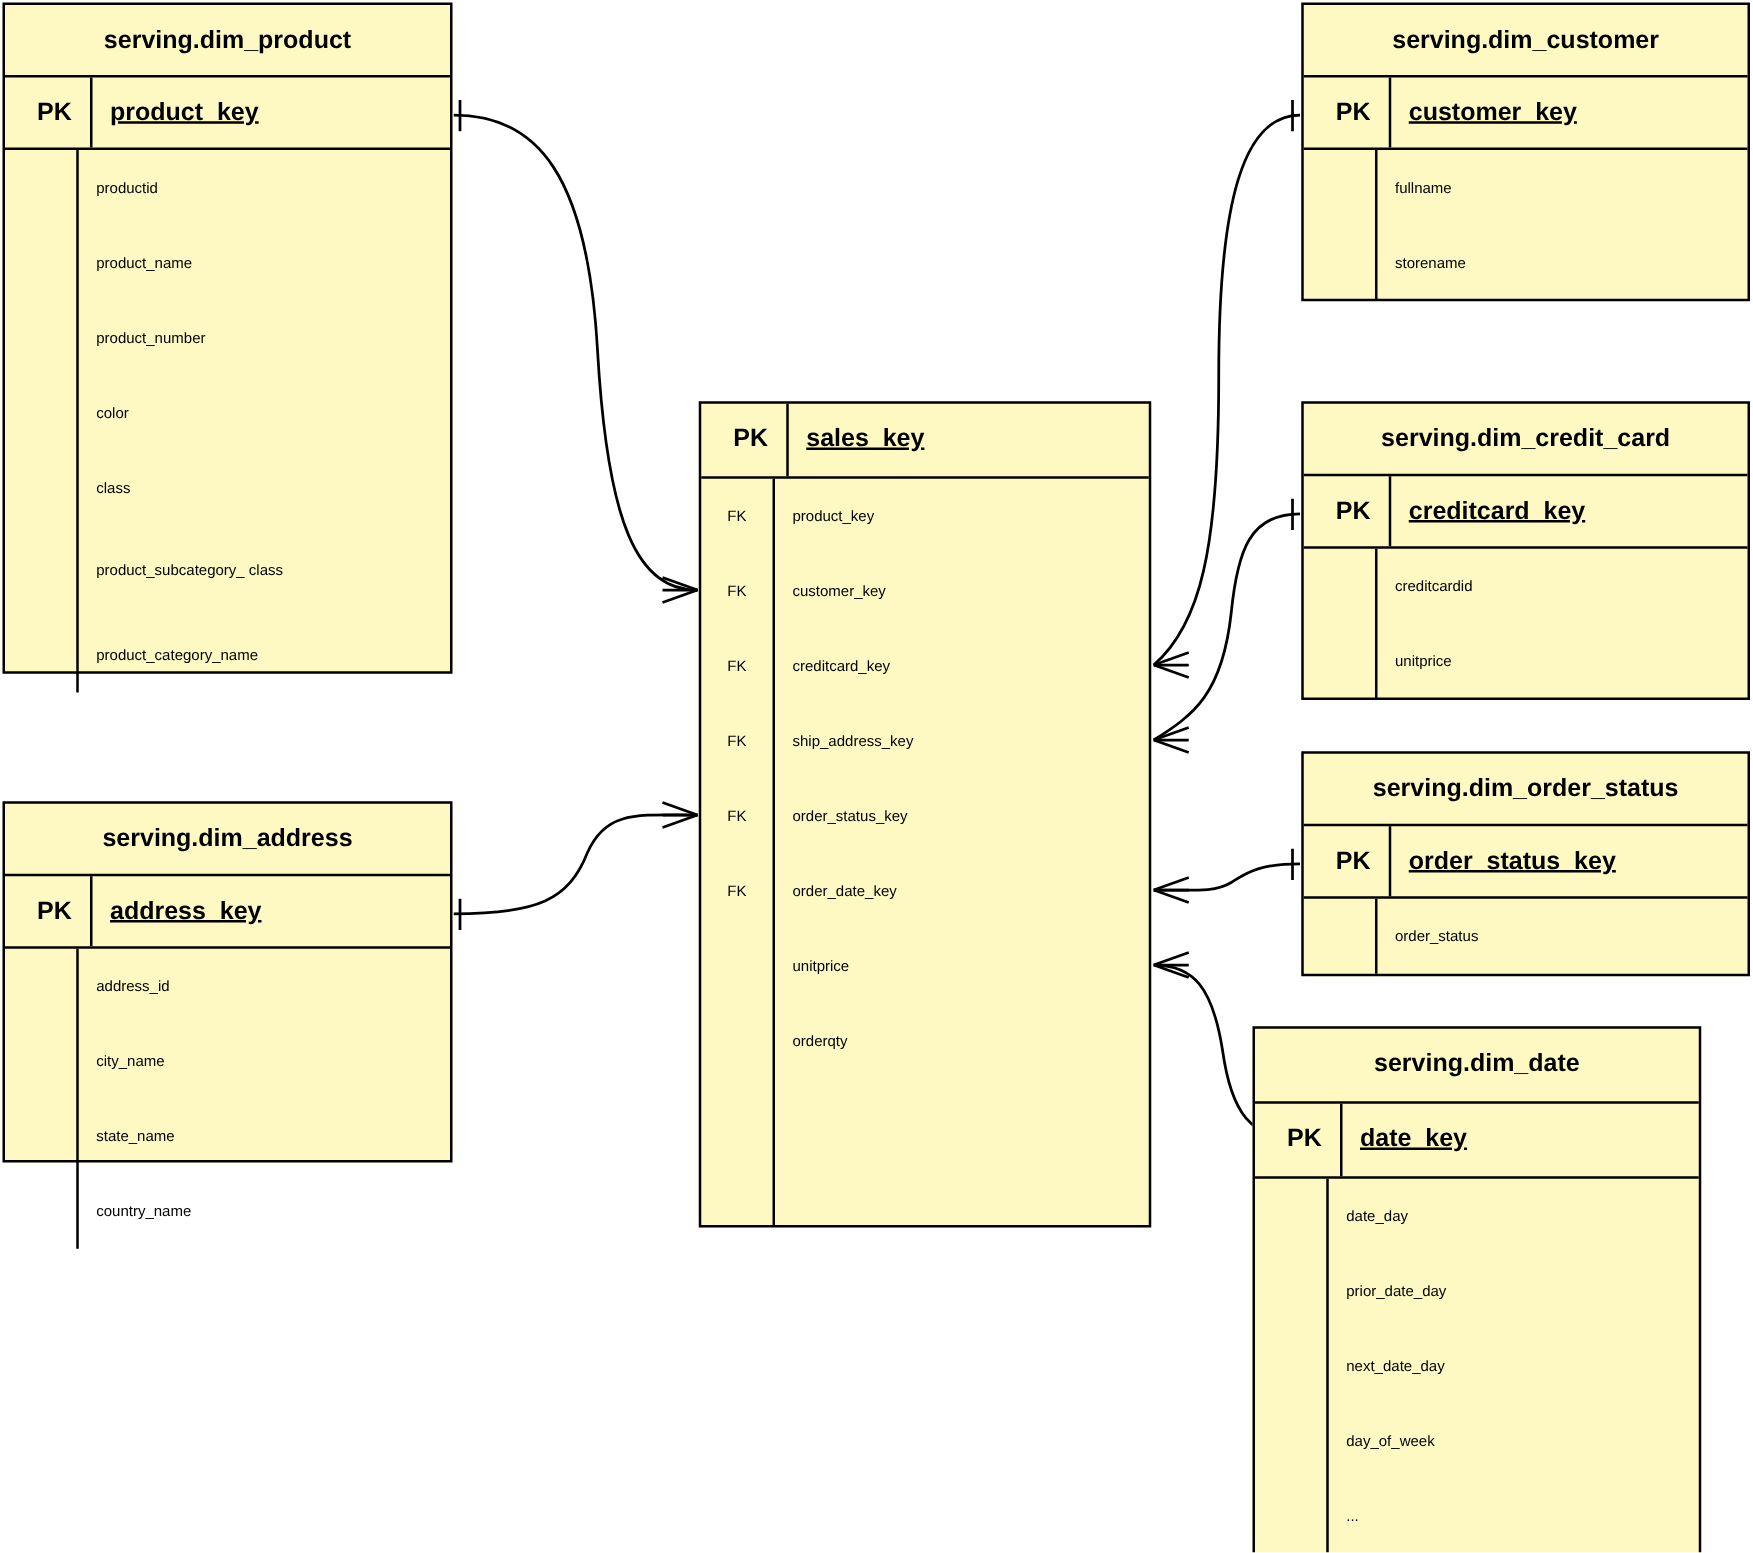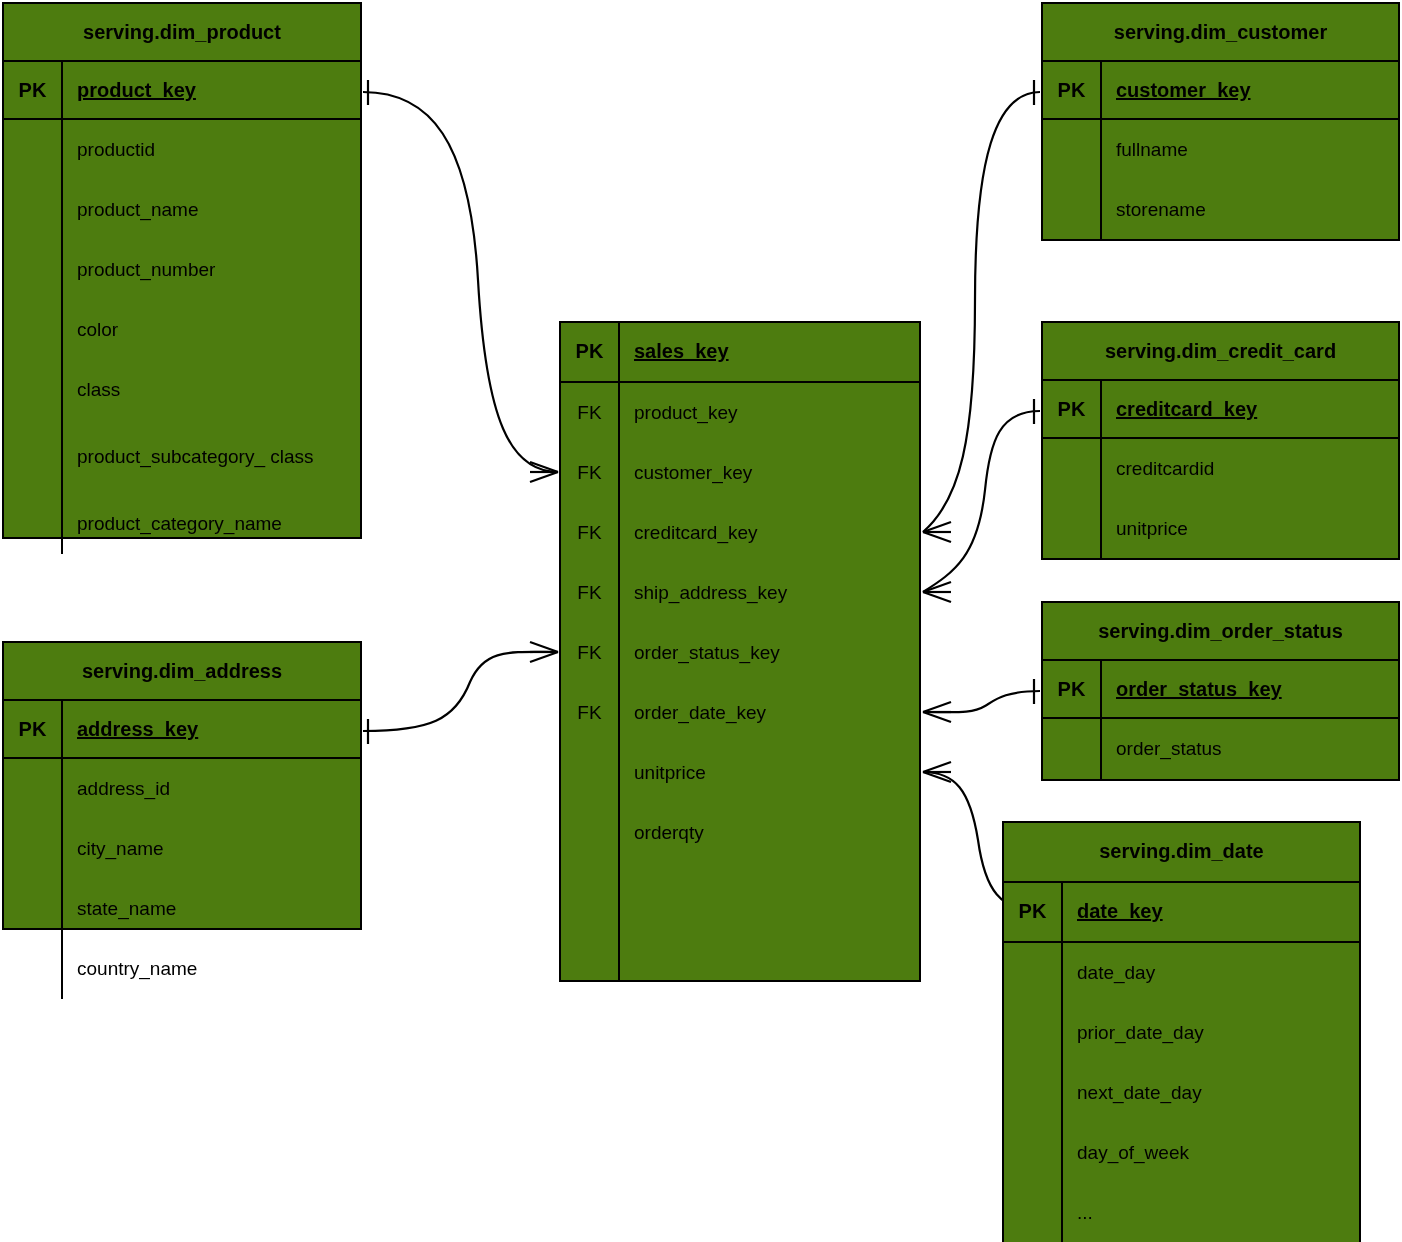--- a/index.html
+++ b/index.html
@@ -12,41 +12,42 @@
     width: 1402px;
     height: 1242px;
     background: #ffffff;
     font-family: "Liberation Sans", sans-serif;
     overflow: hidden;
   }
   .er-table {
     position: absolute;
     box-sizing: border-box;
     border: 2px solid #000000;
-    background: #4d7c0f;
+    background: #fef9c3;
     display: flex;
     flex-direction: column;
     z-index: 3;
   }
   .tbl-title {
     box-sizing: border-box;
     height: 60px;
     line-height: 56px;
     text-align: center;
     font-weight: bold;
     font-size: 20px;
     color: #000000;
     border-bottom: 2px solid #000000;
     white-space: nowrap;
   }
   .tbl-pkrow {
     box-sizing: border-box;
     display: flex;
     height: 60px;
     border-bottom: 2px solid #000000;
+    padding-left: 11px;
   }
   .tbl-body {
     box-sizing: border-box;
     display: flex;
     flex: 1 1 auto;
   }
   .keycol {
     box-sizing: border-box;
     width: 59px;
     flex: 0 0 59px;
@@ -71,21 +72,21 @@
     line-height: 56px;
     padding-left: 14px;
     font-weight: bold;
     font-size: 20px;
     color: #000000;
     text-decoration: underline;
     white-space: nowrap;
   }
   .rowcell {
     box-sizing: border-box;
-    font-size: 19px;
+    font-size: 12px;
     color: #000000;
     display: flex;
     align-items: center;
     white-space: nowrap;
   }
   .rowcell.key {
     justify-content: center;
   }
   .rowcell.name {
     padding-left: 14px;

